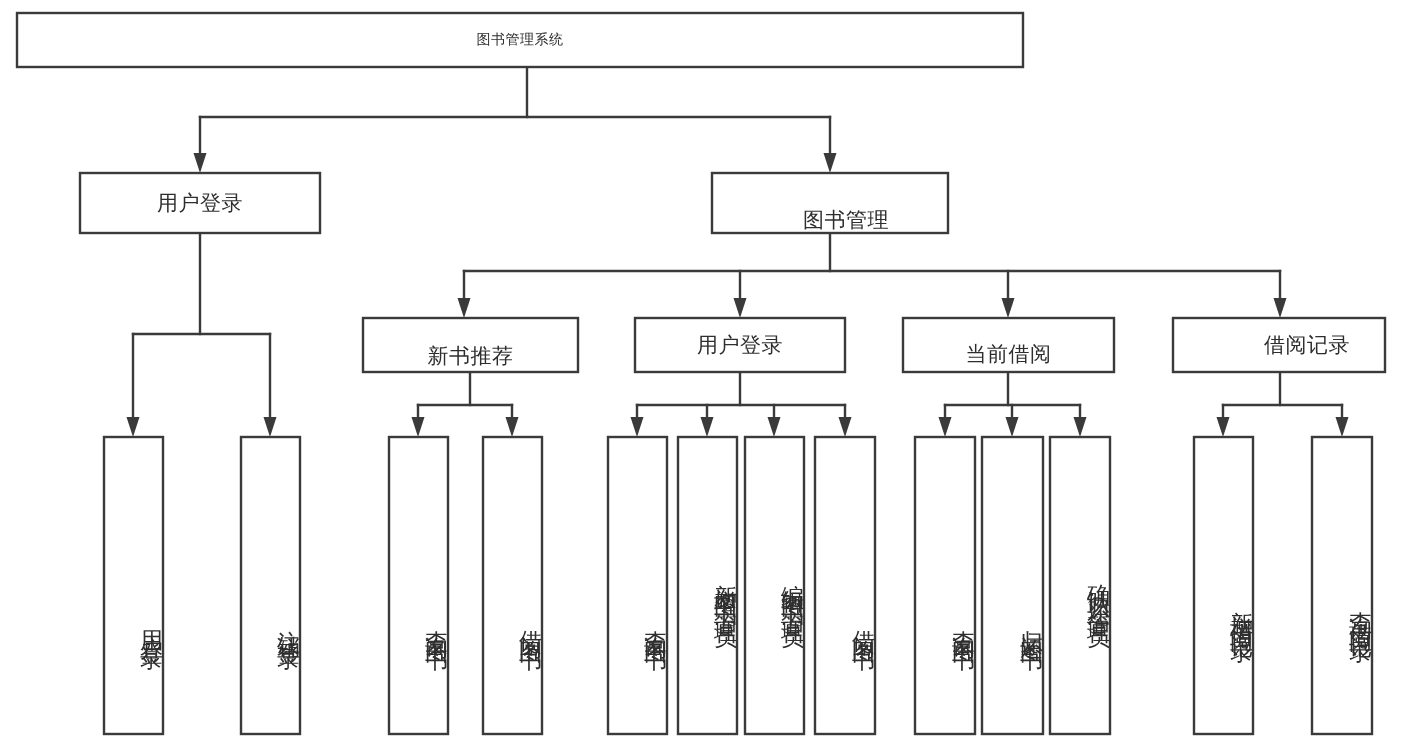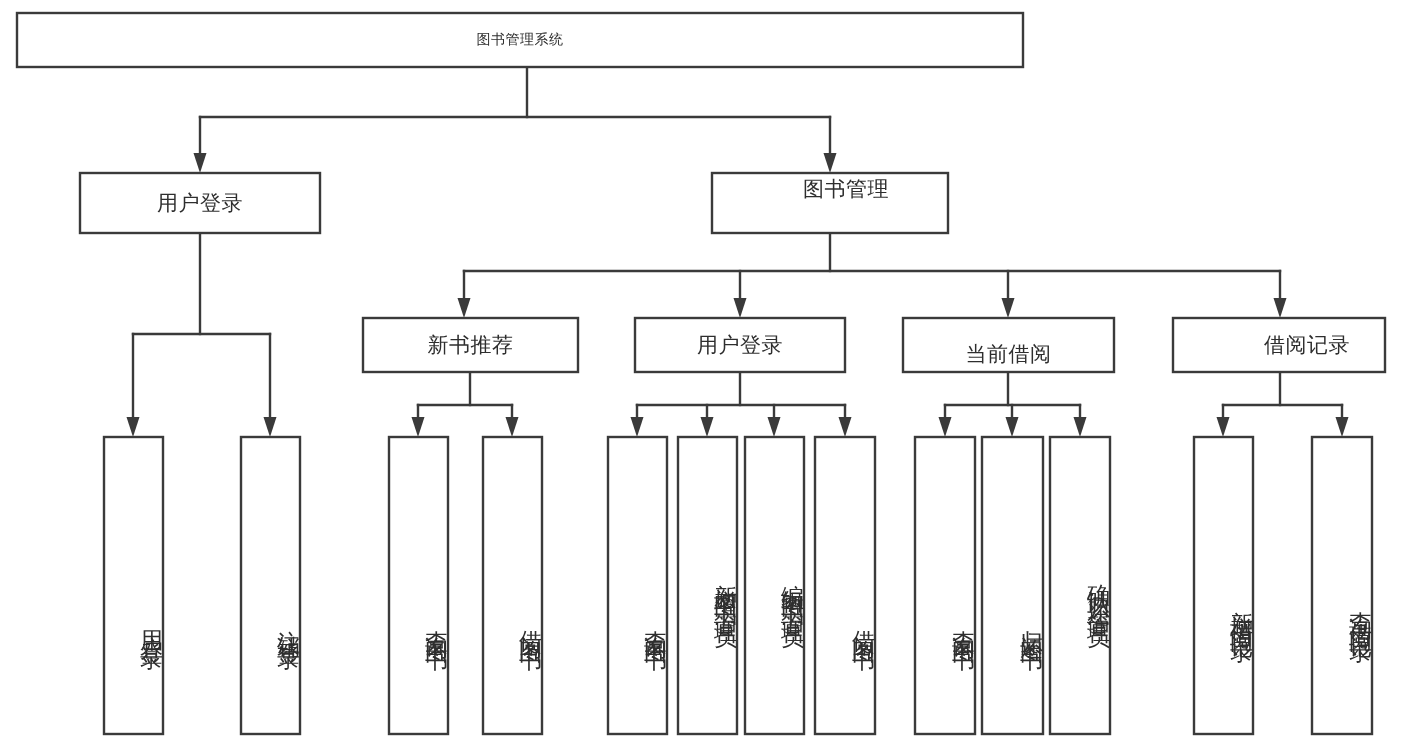--- a/index.html
+++ b/index.html
@@ -159,22 +159,22 @@
         <rect class="node-box" x="982" y="437" width="61" height="297"></rect>
         <rect class="node-box" x="1050" y="437" width="60" height="297"></rect>
         <rect class="node-box" x="1194" y="437" width="59" height="297"></rect>
         <rect class="node-box" x="1312" y="437" width="60" height="297"></rect>
       </g>
   </svg>
 
   <div id="labels-layer">
       <div class="node-label label-horizontal label-root" style="left: 17px; width: 1006px; top: 13px; height: 54px;">图书管理系统</div>
       <div class="node-label label-horizontal" style="left: 80px; width: 240px; top: 173px; height: 60px;">用户登录</div>
-      <div class="node-label label-horizontal" style="left: 712px; width: 268px; top: 159px; height: 60px; border-radius: 12px;">图书管理</div>
-      <div class="node-label label-horizontal" style="left: 363px; width: 215px; top: 318px; height: 54px;">新书推荐</div>
+      <div class="node-label label-horizontal" style="left: 712px; width: 268px; top: 190px; height: 60px; border-radius: 12px;">图书管理</div>
+      <div class="node-label label-horizontal" style="left: 363px; width: 215px; top: 329px; height: 54px;">新书推荐</div>
       <div class="node-label label-horizontal" style="left: 635px; width: 210px; top: 318px; height: 54px;">用户登录</div>
       <div class="node-label label-horizontal" style="left: 903px; width: 211px; top: 318px; height: 72px;">当前借阅</div>
       <div class="node-label label-horizontal" style="left: 1173px; width: 212px; top: 318px; height: 54px; padding-left: 28px;">借阅记录</div>
       <div class="node-label label-vertical" style="left: 104px; width: 59px; top: 513.02px; height: 220.98px;">用户登录</div>
       <div class="node-label label-vertical" style="left: 241px; width: 59px; top: 513.02px; height: 220.98px;">注销登录</div>
       <div class="node-label label-vertical" style="left: 389px; width: 59px; top: 513.02px; height: 220.98px;">查询图书</div>
       <div class="node-label label-vertical" style="left: 483px; width: 59px; top: 513.02px; height: 220.98px;">借阅图书</div>
       <div class="node-label label-vertical" style="left: 608px; width: 59px; top: 513.02px; height: 220.98px;">查询图书</div>
       <div class="node-label label-vertical" style="left: 678px; width: 59px; top: 452.12px; height: 281.88px;">新增图书（管理员）</div>
       <div class="node-label label-vertical" style="left: 745px; width: 59px; top: 452.12px; height: 281.88px;">编辑图书（管理员）</div>

